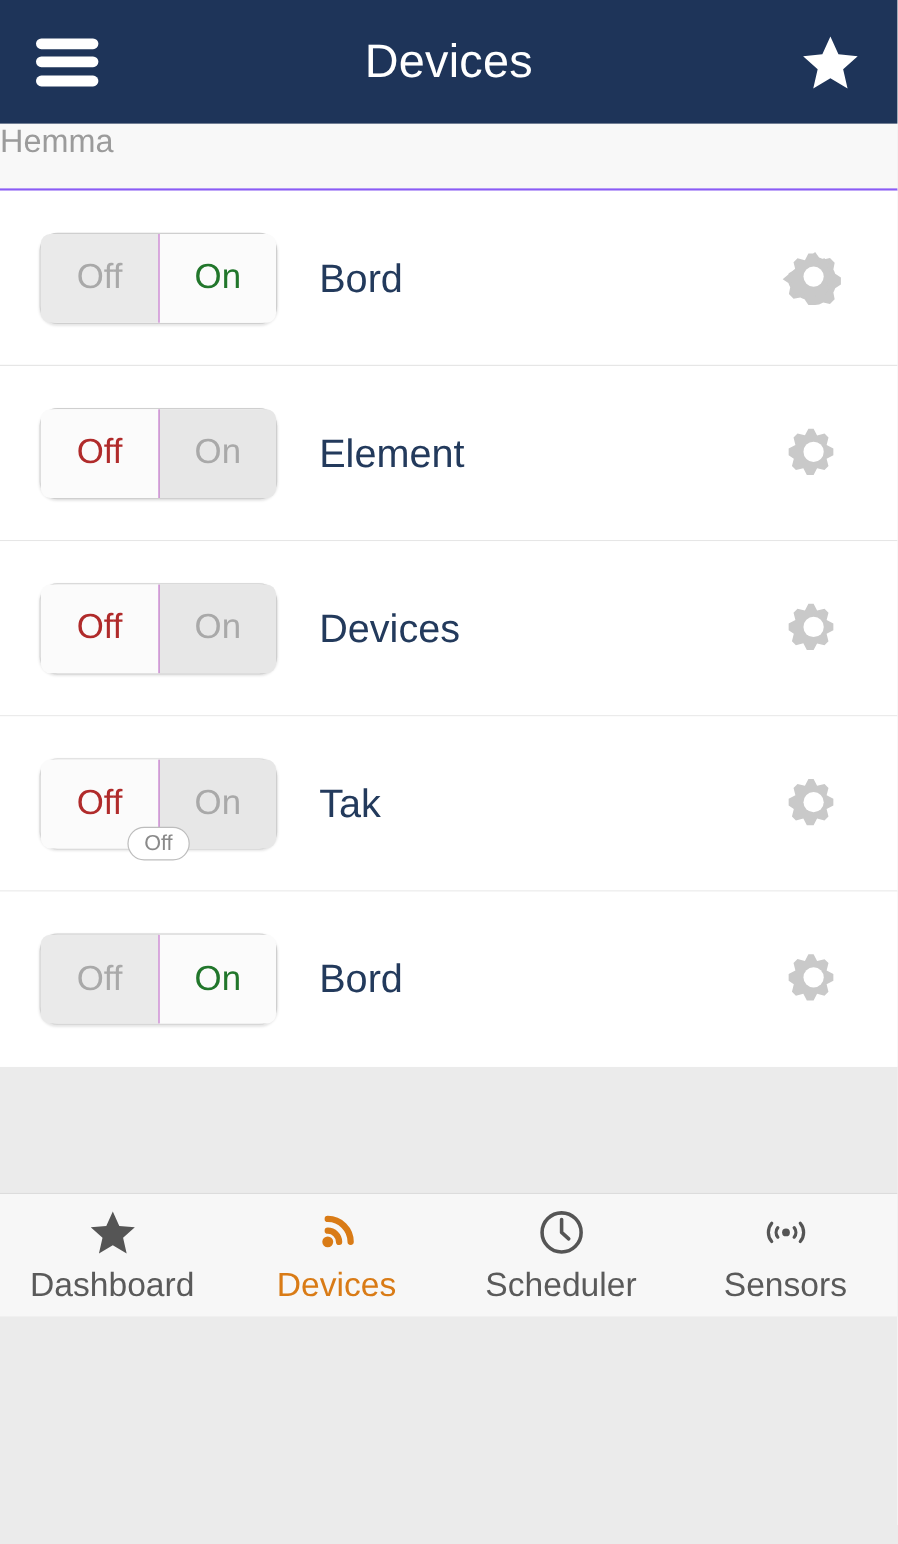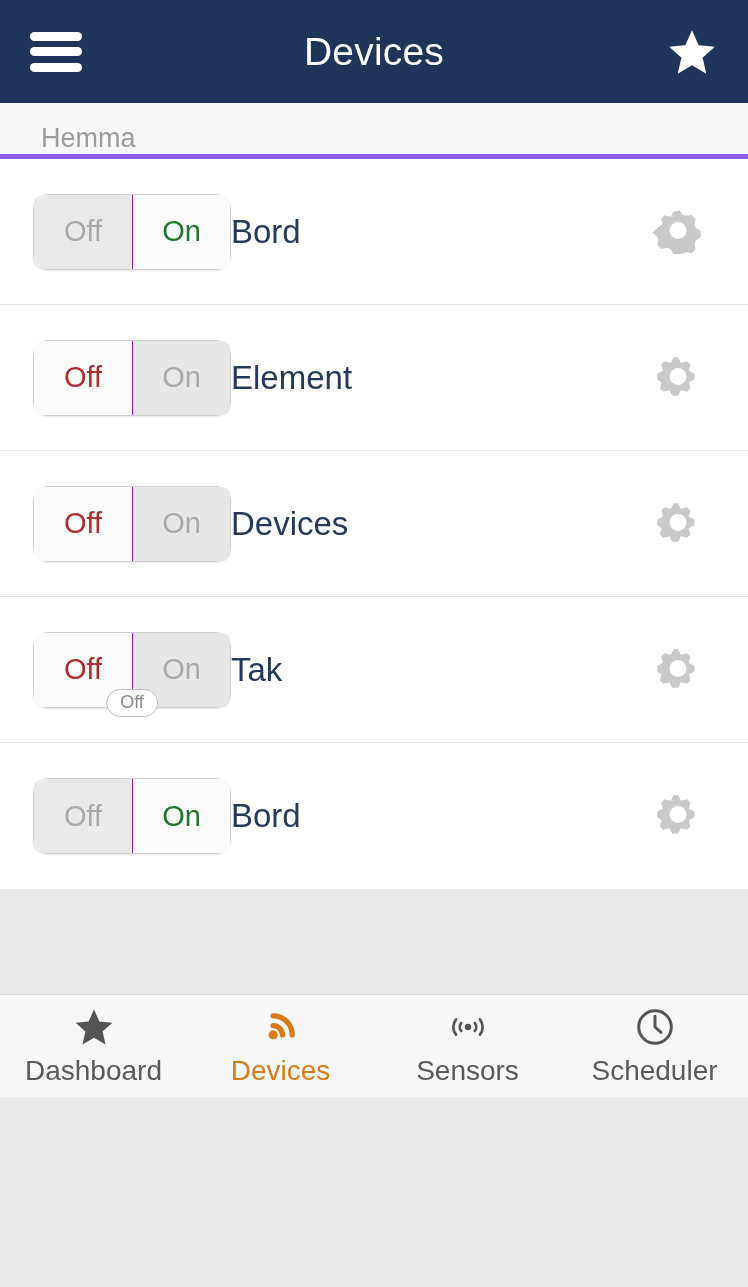--- a/index.html
+++ b/index.html
@@ -65,24 +65,23 @@
     height: 52px;
     position: relative;
     z-index: 2;
     cursor: pointer;
   }
 
   
   .section-head {
     height: 56px;
     background: #f8f8f8;
-    border-bottom: 5px solid #8b5cf6;
-    display: flex;
-    align-items: flex-end;
-    padding-left: 41px;
+    border-bottom: 2px solid #8b5cf6;
+    display: flex;
+    align-items: flex-start;
     box-sizing: border-box;
     flex: 0 0 auto;
   }
   .section-head-label {
     color: #9b9b9b;
     font-size: 27px;
   }
 
   
   .list {
@@ -157,20 +156,21 @@
     border-radius: 14px;
     padding: 2px 13px 3px;
     font-size: 18px;
     color: #8a8a8a;
     line-height: 1.15;
     white-space: nowrap;
     z-index: 5;
   }
 
   .device-name {
+    margin-left: 35px;
     color: #233a5c;
     font-size: 33px;
     flex: 1 1 auto;
     white-space: nowrap;
     overflow: hidden;
   }
 
   .gear {
     width: 52px;
     height: 52px;
@@ -328,40 +328,40 @@
 
     <div class="nav-item active">
       <div class="nav-icon">
         <svg viewBox="0 0 24 24" width="42" height="42" aria-hidden="true">
           <circle cx="7.5" cy="16.5" r="2.6" fill="#d97b16"></circle>
           <path d="M7.5 11.2a5.4 5.4 0 0 1 5.4 5.3" fill="none" stroke="#d97b16" stroke-width="3" stroke-linecap="round"></path>
           <path d="M7.5 5.6a10.9 10.9 0 0 1 10.9 10.9" fill="none" stroke="#d97b16" stroke-width="3" stroke-linecap="round"></path>
         </svg>
       </div>
       <div class="nav-label">Devices</div>
+    </div>
+
+    <div class="nav-item">
+      <div class="nav-icon">
+        <svg viewBox="0 0 24 24" width="42" height="42" aria-hidden="true">
+          <circle cx="12" cy="12" r="9.3" fill="none" stroke="#555555" stroke-width="1.7"></circle>
+          <path d="M12 5.9V12l3.4 3.1" fill="none" stroke="#555555" stroke-width="1.7" stroke-linecap="round" stroke-linejoin="round"></path>
+        </svg>
+      </div>
+      <div class="nav-label">Scheduler</div>
     </div>
 
     <div class="nav-item">
       <div class="nav-icon">
         <svg viewBox="0 0 32 24" width="46" height="34" aria-hidden="true">
           <circle cx="16" cy="12" r="2.3" fill="#555555"></circle>
           <path d="M11.2 9.2a4.4 4.4 0 0 0 0 5.6" fill="none" stroke="#555555" stroke-width="1.9" stroke-linecap="round"></path>
           <path d="M7.6 6.6a8.4 8.4 0 0 0 0 10.8" fill="none" stroke="#555555" stroke-width="1.9" stroke-linecap="round"></path>
           <path d="M20.8 9.2a4.4 4.4 0 0 1 0 5.6" fill="none" stroke="#555555" stroke-width="1.9" stroke-linecap="round"></path>
           <path d="M24.4 6.6a8.4 8.4 0 0 1 0 10.8" fill="none" stroke="#555555" stroke-width="1.9" stroke-linecap="round"></path>
         </svg>
       </div>
       <div class="nav-label">Sensors</div>
     </div>
 
-    <div class="nav-item">
-      <div class="nav-icon">
-        <svg viewBox="0 0 24 24" width="42" height="42" aria-hidden="true">
-          <circle cx="12" cy="12" r="9.3" fill="none" stroke="#555555" stroke-width="1.7"></circle>
-          <path d="M12 5.9V12l3.4 3.1" fill="none" stroke="#555555" stroke-width="1.7" stroke-linecap="round" stroke-linejoin="round"></path>
-        </svg>
-      </div>
-      <div class="nav-label">Scheduler</div>
-    </div>
-
   </div>
 
 </div>
 
 </body></html>

